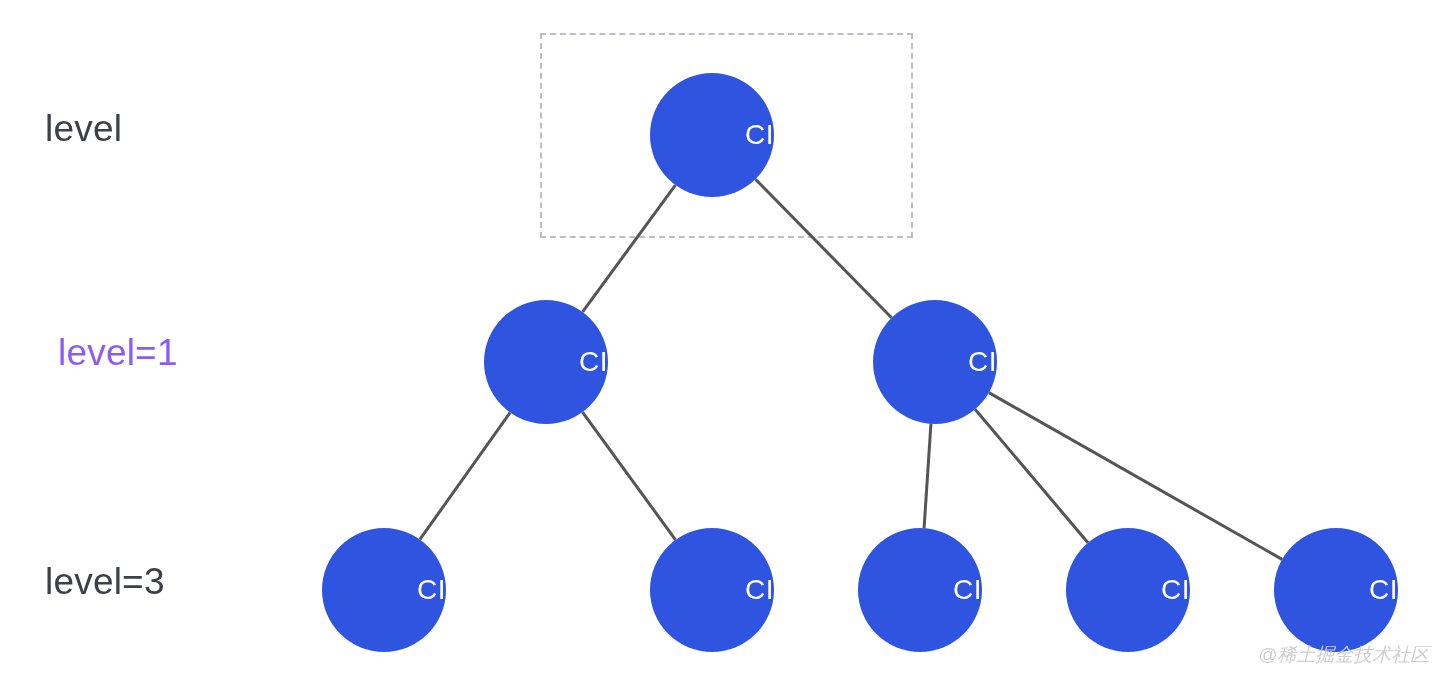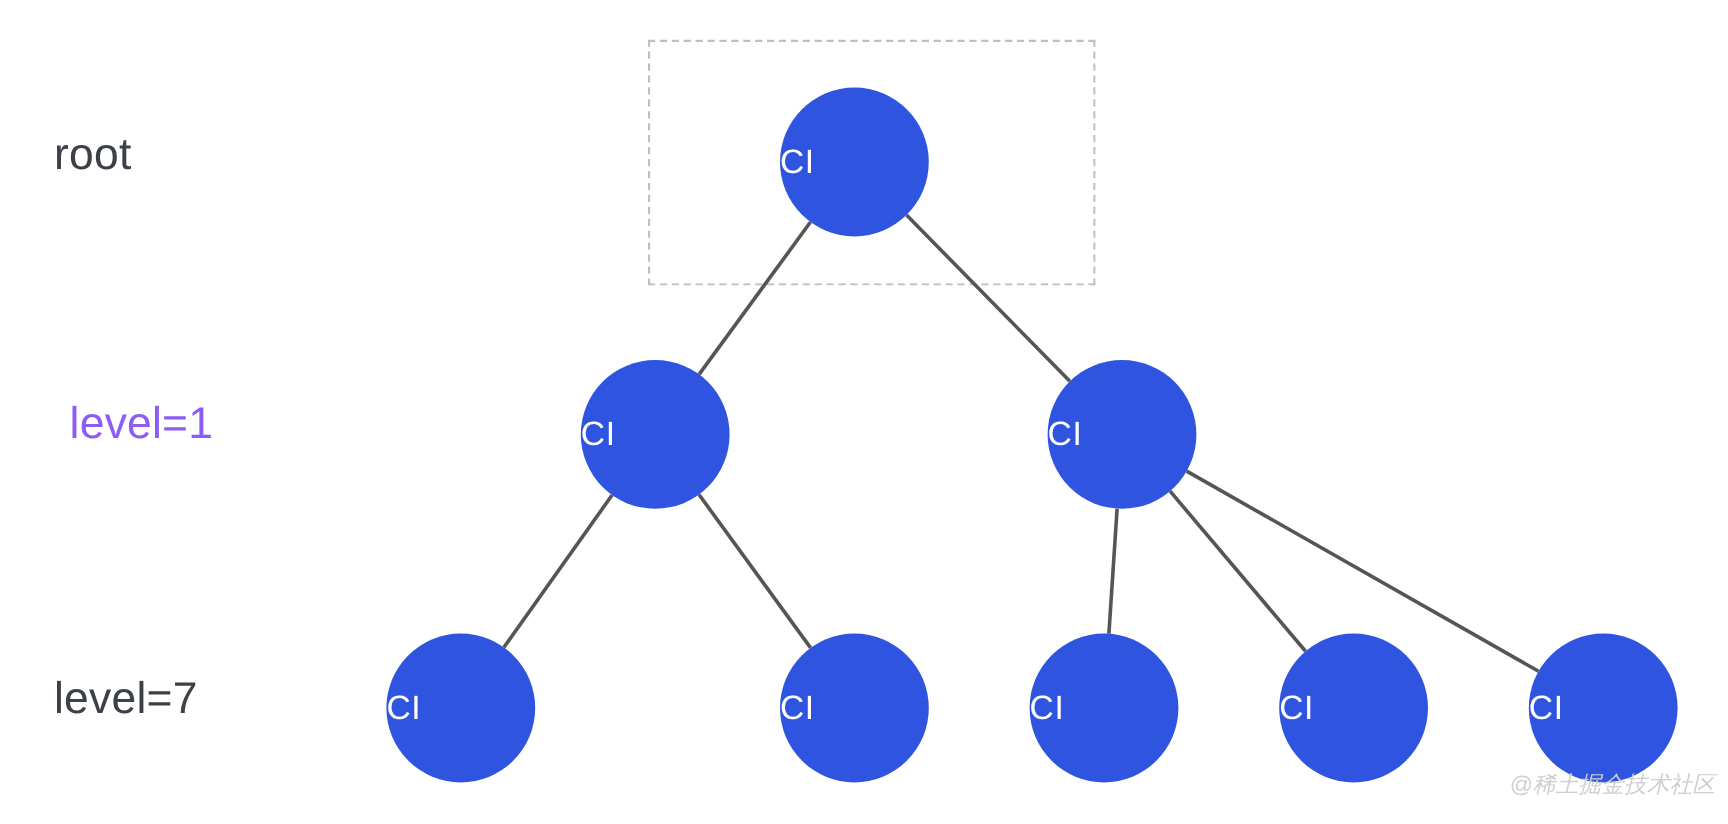--- a/index.html
+++ b/index.html
@@ -44,21 +44,21 @@
     top: 0;
     width: 1440px;
     height: 687px;
   }
   
   .node {
     position: absolute;
     border-radius: 50%;
     display: flex;
     align-items: center;
-    justify-content: flex-start;
+    justify-content: flex-end;
     box-sizing: border-box;
   }
   .node-label {
     color: #ffffff;
     font-size: 28px;
     line-height: 1;
     letter-spacing: 0.5px;
     user-select: none;
   }
   
@@ -70,23 +70,23 @@
     white-space: nowrap;
     user-select: none;
   }
 </style>
 </head>
 <body>
 
 <div id="canvas" style="width: 1440px; height: 687px; background: rgb(255, 255, 255);">
 
   <div id="row-labels">
-      <div class="row-label" style="left: 45px; top: 110px; color: rgb(60, 65, 72);">root</div>
+      <div class="row-label" style="left: 45px; top: 110px; color: rgb(60, 65, 72);">level</div>
       <div class="row-label" style="left: 58px; top: 334px; color: #8b5cf6;">level=1</div>
-      <div class="row-label" style="left: 45px; top: 563px; color: rgb(60, 65, 72);">level=7</div>
+      <div class="row-label" style="left: 45px; top: 563px; color: rgb(60, 65, 72);">level=3</div>
     </div>
 
   <div class="dashed-box" style="left: 540px; top: 33px; width: 373px; height: 205px; border-color: rgb(188, 191, 196);"></div>
 
   <svg id="edge-layer" viewBox="0 0 1440 687" xmlns="http://www.w3.org/2000/svg">
       <line x1="675.40" y1="185.05" x2="582.60" y2="311.95" stroke="#555555" stroke-width="3" stroke-linecap="butt"></line>
       <line x1="755.45" y1="179.23" x2="891.55" y2="317.77" stroke="#555555" stroke-width="3" stroke-linecap="butt"></line>
       <line x1="510.09" y1="412.54" x2="419.91" y2="539.46" stroke="#555555" stroke-width="3" stroke-linecap="butt"></line>
       <line x1="582.49" y1="412.12" x2="675.51" y2="539.88" stroke="#555555" stroke-width="3" stroke-linecap="butt"></line>
       <line x1="930.93" y1="423.87" x2="924.07" y2="528.13" stroke="#555555" stroke-width="3" stroke-linecap="butt"></line>

